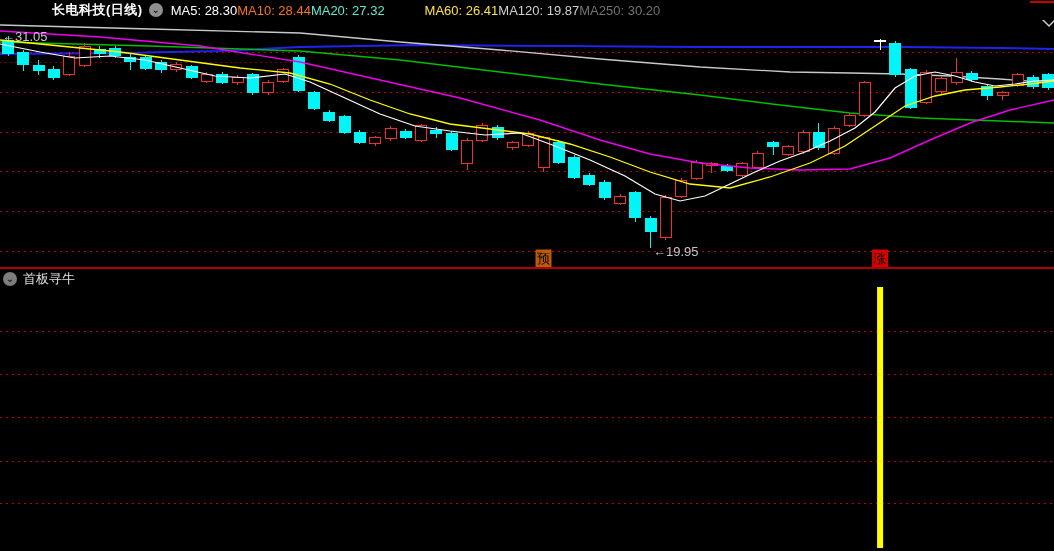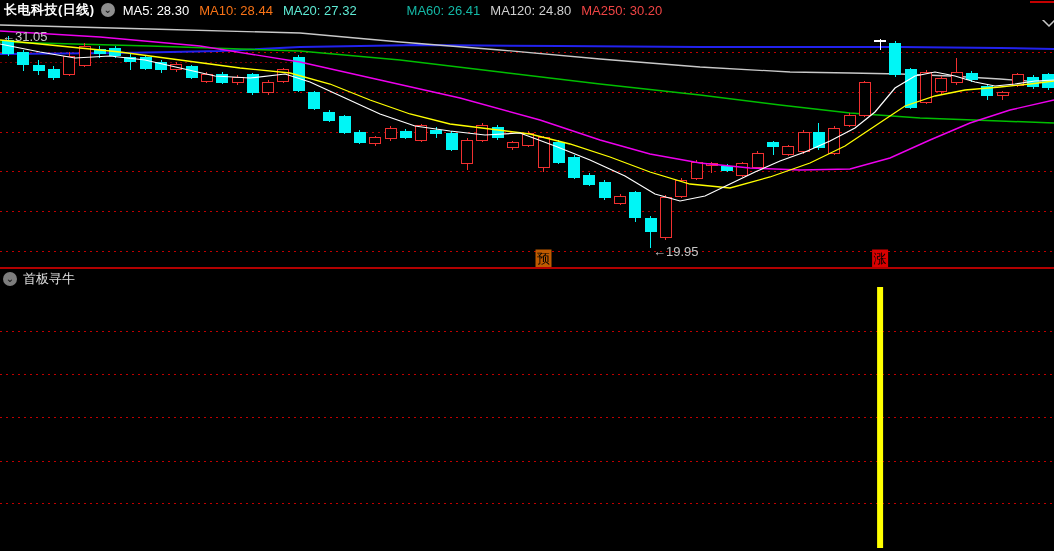--- a/index.html
+++ b/index.html
@@ -1,45 +1,45 @@
 <!DOCTYPE html>
 <html><head>
 <meta charset="utf-8">
 <style>
   html,body{margin:0;padding:0;background:#000;}
   .screen{position:relative;width:1054px;height:551px;background:#000;overflow:hidden;
           font-family:"Liberation Sans","DejaVu Sans",sans-serif;}
   .topbar{position:absolute;top:0;left:0;width:100%;height:20px;display:flex;align-items:center;
           padding-left:4px;font-size:13px;white-space:nowrap;}
-  .title{color:#ffffff;font-weight:700;letter-spacing:.5px;}
+  .title{color:#ffffff;font-weight:700;letter-spacing:.5px;margin-left:48px;}
   .chev{display:inline-block;width:14px;height:14px;border-radius:50%;background:#8f8f8f;color:#1c1c1c;
         font-size:10px;line-height:13px;text-align:center;font-weight:700;margin:0 8px 0 6px;flex:0 0 auto;}
-  .ma-label{margin-right:10px;}
+  .ma-label{margin-right:0;}
   .toptick{position:absolute;top:1px;right:0;width:24px;height:2px;background:#c40000;}
   .kline{position:absolute;top:20px;left:0;}
   .divider{position:absolute;top:267px;left:0;width:100%;height:2px;background:#b20000;}
   .ind-header{position:absolute;top:270px;left:3px;display:flex;align-items:center;font-size:13px;
               color:#e2e2e2;z-index:3;}
   .ind-header .chev{margin:0 6px 0 0;background:#7d7d7d;}
   .indsvg{position:absolute;top:269px;left:0;}
 </style>
 </head>
 <body>
 
 <div class="screen">
 
   <div class="topbar">
     <span class="title">长电科技(日线)</span>
     <span class="chev">⌄</span>
     <span class="ma-label" style="color: rgb(255, 255, 255);">MA5: 28.30</span>
     <span class="ma-label" style="color: #f97316;">MA10: 28.44</span>
     <span class="ma-label" style="color: #5eead4;">MA20: 27.32</span>
-    <span class="ma-label" style="color: #14b8a6; padding-left: 40px;">MA60: 26.41</span>
-    <span class="ma-label" style="color: rgb(207, 207, 207);">MA120: 24.80</span>
-    <span class="ma-label" style="color: #ef4444;">MA250: 30.20</span>
+    <span class="ma-label" style="color: #fde047; padding-left: 40px;">MA60: 26.41</span>
+    <span class="ma-label" style="color: rgb(207, 207, 207);">MA120: 19.87</span>
+    <span class="ma-label" style="color: #737373;">MA250: 30.20</span>
   </div>
   <div class="toptick"></div>
 
   <svg id="kline" class="kline" width="1054" height="247" viewBox="0 20 1054 247">
       <g shape-rendering="crispEdges">
         <line x1="0" y1="52" x2="1054" y2="52" stroke="#C00000" stroke-width="1" stroke-dasharray="2 4"></line>
         <line x1="0" y1="92" x2="1054" y2="92" stroke="#C00000" stroke-width="1" stroke-dasharray="2 4"></line>
         <line x1="0" y1="132" x2="1054" y2="132" stroke="#C00000" stroke-width="1" stroke-dasharray="2 4"></line>
         <line x1="0" y1="171" x2="1054" y2="171" stroke="#C00000" stroke-width="1" stroke-dasharray="2 4"></line>
         <line x1="0" y1="211" x2="1054" y2="211" stroke="#C00000" stroke-width="1" stroke-dasharray="2 4"></line>

